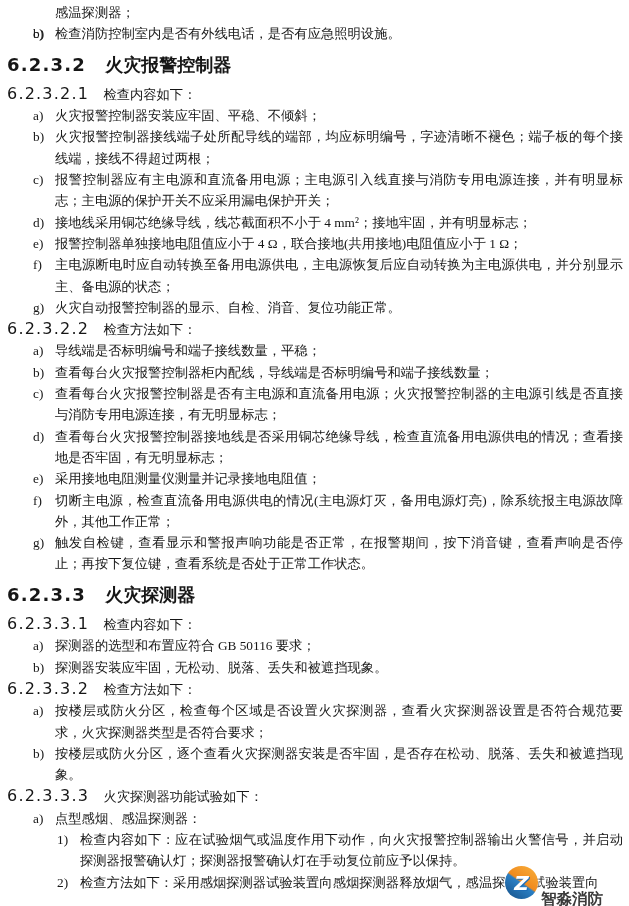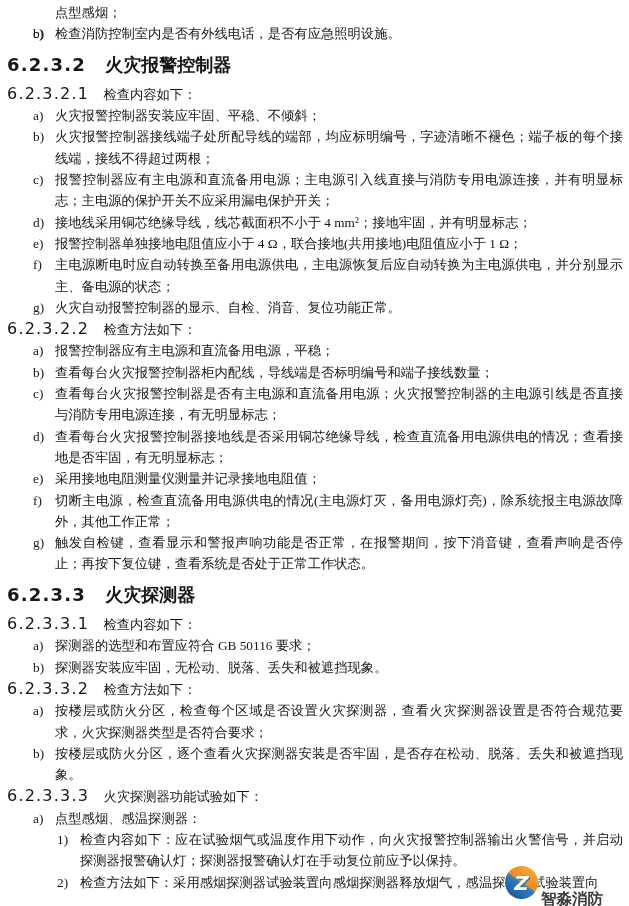--- a/index.html
+++ b/index.html
@@ -92,21 +92,21 @@
     line-height: 13px;
     letter-spacing: 0.3px;
     white-space: nowrap;
   }
 </style>
 </head>
 <body>
 
 <div class="doc">
 
-  <div class="cont">点型感烟；</div>
+  <div class="cont">感温探测器；</div>
 
   <div class="item">
     <span class="marker">b)</span>
   </div>
   <div class="item">
     <span class="marker">c)</span>
     <span>检查消防控制室内是否有外线电话，是否有应急照明设施。</span>
   </div>
 
   <div class="heading">
@@ -148,21 +148,21 @@
     <span>火灾自动报警控制器的显示、自检、消音、复位功能正常。</span>
   </div>
 
   <div class="clause">
     <span class="num">6.2.3.2.2</span>
     <span>检查方法如下：</span>
   </div>
 
   <div class="item">
     <span class="marker">a)</span>
-    <span>报警控制器应有主电源和直流备用电源，平稳；</span>
+    <span>导线端是否标明编号和端子接线数量，平稳；</span>
   </div>
   <div class="item">
     <span class="marker">b)</span>
     <span>查看每台火灾报警控制器柜内配线，导线端是否标明编号和端子接线数量；</span>
   </div>
   <div class="item">
     <span class="marker">c)</span>
     <span>查看每台火灾报警控制器是否有主电源和直流备用电源；火灾报警控制器的主电源引线是否直接与消防专用电源连接，有无明显标志；</span>
   </div>
   <div class="item">

